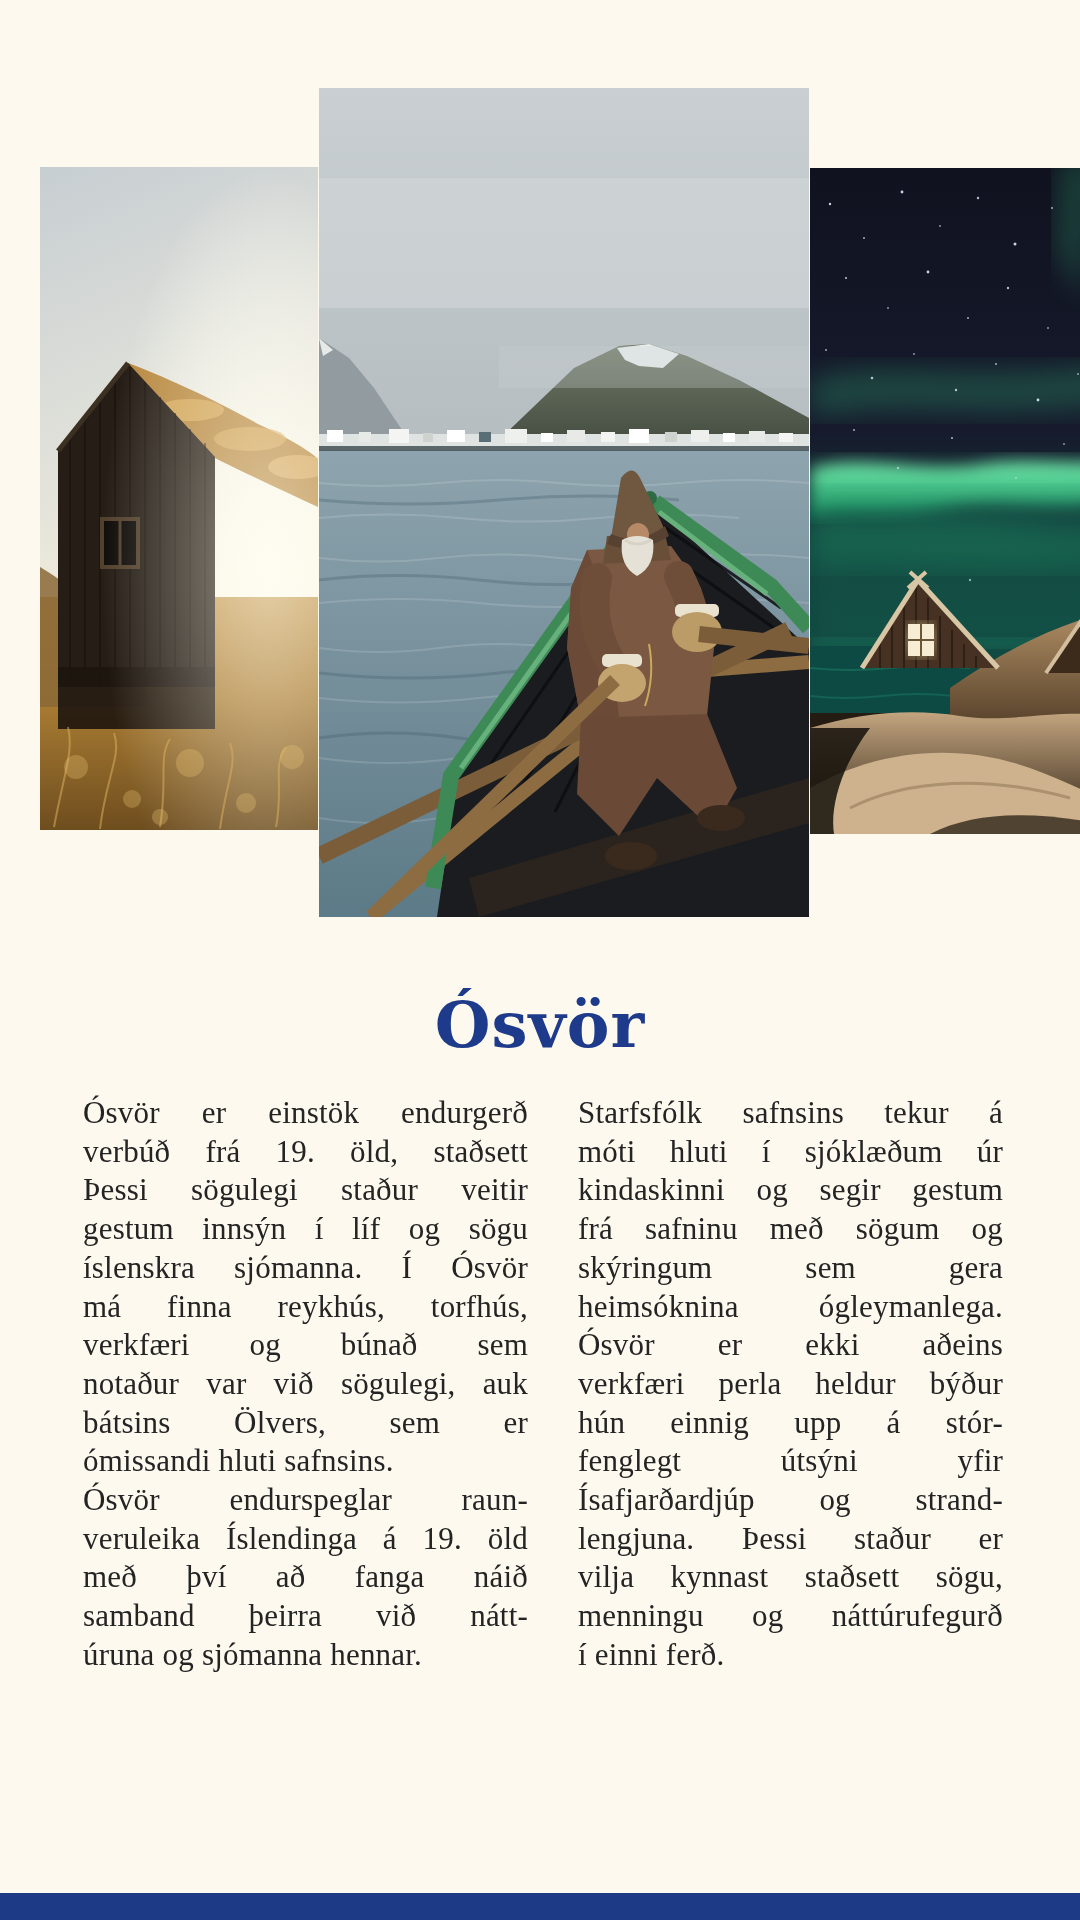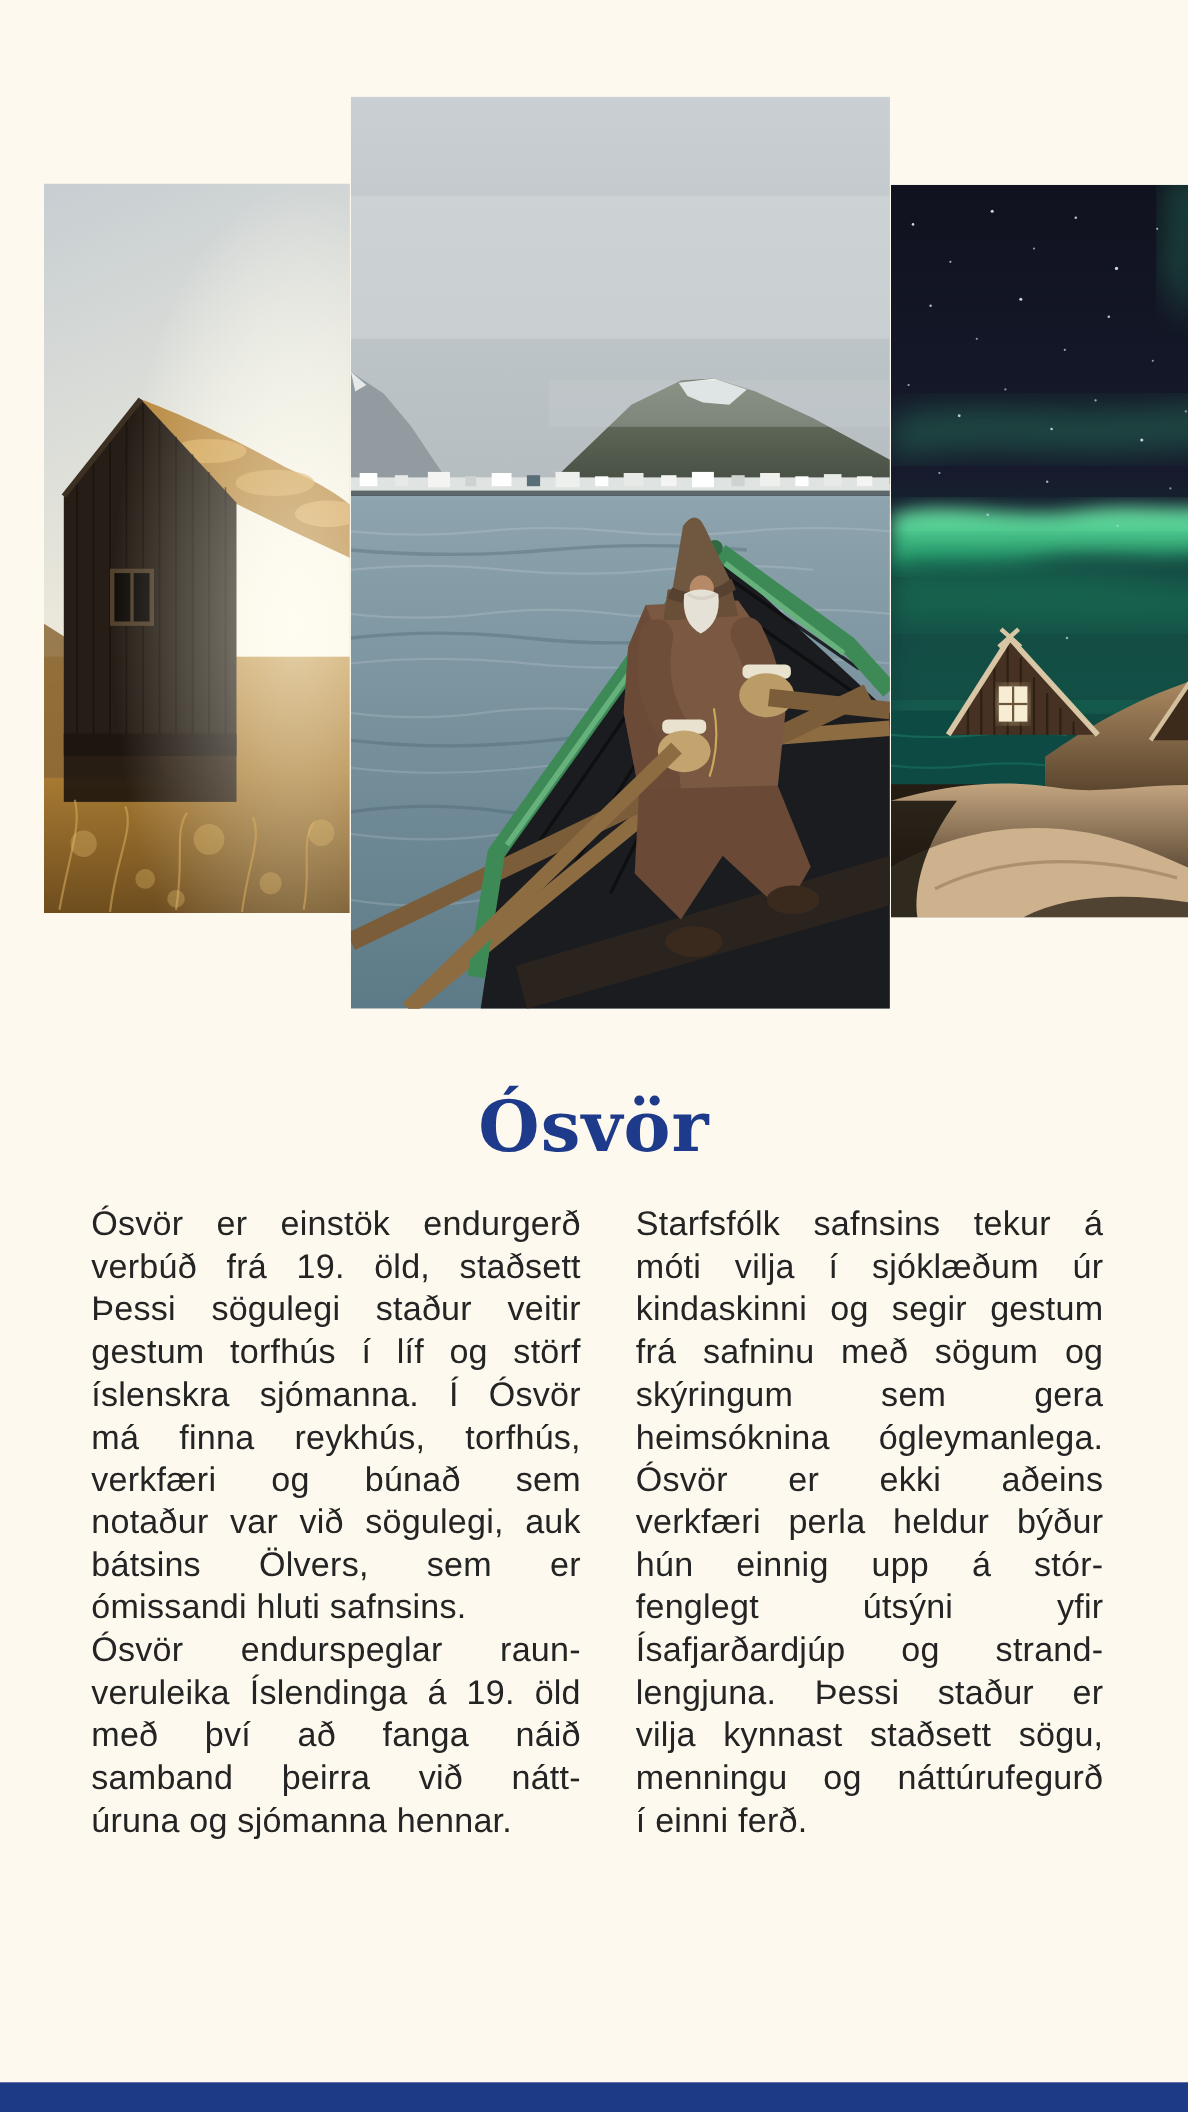--- a/index.html
+++ b/index.html
@@ -25,20 +25,21 @@
     font-size:64px;
     color:#1e3a8a;
     letter-spacing:1px;
   }
 
   .column {
     position:absolute; top:1094px;
     font-size:31px; line-height:38.7px;
     color:#242424;
     letter-spacing:0.2px;
+    font-family:Liberation Serif, serif;
   }
   #col-left  { left:83px;  width:445px; }
   #col-right { left:578px; width:425px; }
   .para { margin:0; }
   .jline { text-align:justify; text-align-last:justify; }
   .jline.last { text-align-last:left; }
 
   #footer-bar {
     position:absolute; left:0; top:1893px;
     width:1080px; height:27px;
@@ -346,40 +347,40 @@
     </svg>
   </figure>
 
   <h1 id="title">Ósvör</h1>
 
   <div class="column" id="col-left">
       <div class="para">
         <div class="jline">Ósvör er einstök endurgerð</div>
         <div class="jline">verbúð frá 19. öld, staðsett</div>
         <div class="jline">Þessi sögulegi staður veitir</div>
-        <div class="jline">gestum torfhús í líf og störf</div>
+        <div class="jline">gestum innsýn í líf og sögu</div>
         <div class="jline">íslenskra sjómanna. Í Ósvör</div>
         <div class="jline">má finna reykhús, torfhús,</div>
         <div class="jline">verkfæri og búnað sem</div>
         <div class="jline">notaður var við sögulegi, auk</div>
         <div class="jline">bátsins Ölvers, sem er</div>
         <div class="jline last">ómissandi hluti safnsins.</div>
       </div>
       <div class="para">
         <div class="jline">Ósvör endurspeglar raun-</div>
         <div class="jline">veruleika Íslendinga á 19. öld</div>
         <div class="jline">með því að fanga náið</div>
         <div class="jline">samband þeirra við nátt-</div>
         <div class="jline last">úruna og sjómanna hennar.</div>
       </div>
     </div>
   <div class="column" id="col-right">
       <div class="para">
         <div class="jline">Starfsfólk safnsins tekur á</div>
-        <div class="jline">móti vilja í sjóklæðum úr</div>
+        <div class="jline">móti hluti í sjóklæðum úr</div>
         <div class="jline">kindaskinni og segir gestum</div>
         <div class="jline">frá safninu með sögum og</div>
         <div class="jline">skýringum sem gera</div>
         <div class="jline">heimsóknina ógleymanlega.</div>
         <div class="jline">Ósvör er ekki aðeins</div>
         <div class="jline">verkfæri perla heldur býður</div>
         <div class="jline">hún einnig upp á stór-</div>
         <div class="jline">fenglegt útsýni yfir</div>
         <div class="jline">Ísafjarðardjúp og strand-</div>
         <div class="jline">lengjuna. Þessi staður er</div>

